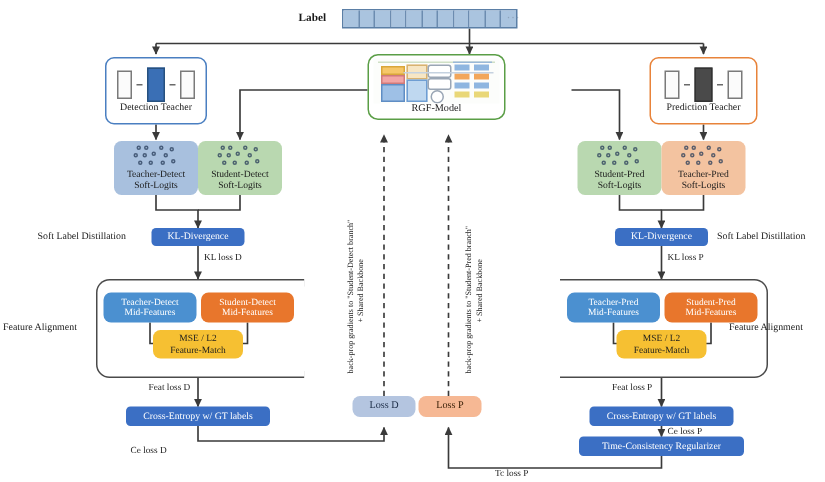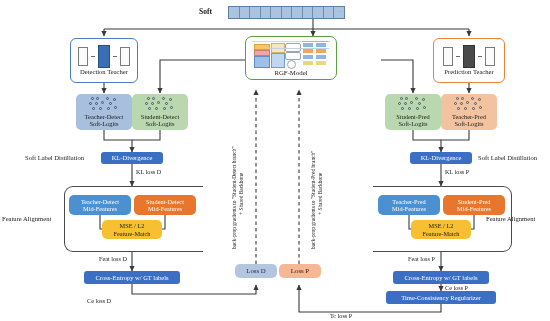--- a/index.html
+++ b/index.html
@@ -122,21 +122,21 @@
 
       <path d="M441,304 L441,312 L299,312 L299,285" marker-end="url(#ah)"></path>
     </g>
 
     <g stroke="#3a3a3a" stroke-width="1.1" fill="none" stroke-dasharray="3.5,3">
       <path d="M256,264 L256,90" marker-end="url(#ahd)"></path>
       <path d="M299,264 L299,90" marker-end="url(#ahd)"></path>
     </g>
   </svg>
 
-  <div class="lbl inp-label" style="left:199px;top:7px;">Soft</div>
+  <div class="lbl inp-label" style="left:199px;top:7px;">Label</div>
   <div class="inp-strip" style="left:228px;top:6px;">
     <i></i>
       <i></i>
     <i></i>
       <i></i>
     <i></i>
       <i></i>
     <i></i>
       <i></i>
     <i></i>

